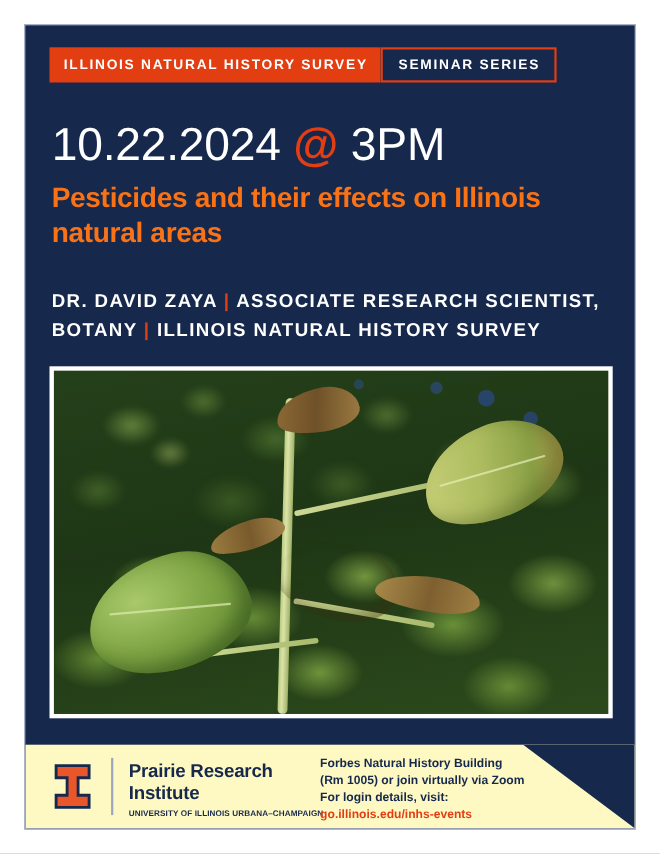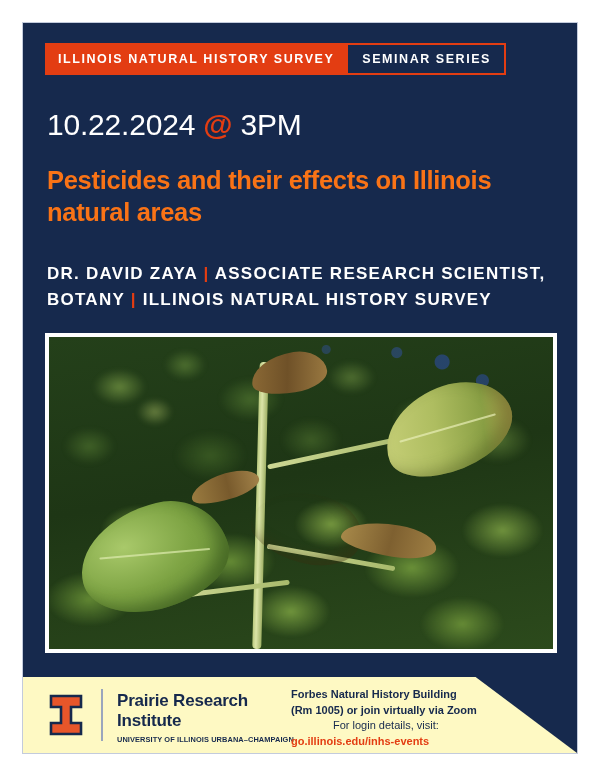--- a/index.html
+++ b/index.html
@@ -66,21 +66,21 @@
     white-space: nowrap;
     line-height: 1;
   }
 
   
   .date-line {
     position: absolute;
     left: 24px;
     top: 85px;
     color: #ffffff;
-    font-size: 30px;
+    font-size: 42px;
     font-weight: normal;
     letter-spacing: -0.2px;
     line-height: 1.1;
     white-space: nowrap;
   }
   .date-line .at {
     color: #e33d12;
     font-weight: bold;
   }
 
@@ -342,22 +342,21 @@
   .venue {
     position: absolute;
     left: 268px;
     top: 10px;
     color: #16294d;
     font-size: 11px;
     font-weight: bold;
     line-height: 1.42;
   }
   .venue .light {
-    font-weight: normal;
-    margin-left: 42px;
+    font-weight: bold;
   }
   .venue-url {
     color: #e33d12;
     font-weight: bold;
   }
 </style>
 </head>
 <body>
 
 <div class="poster">

